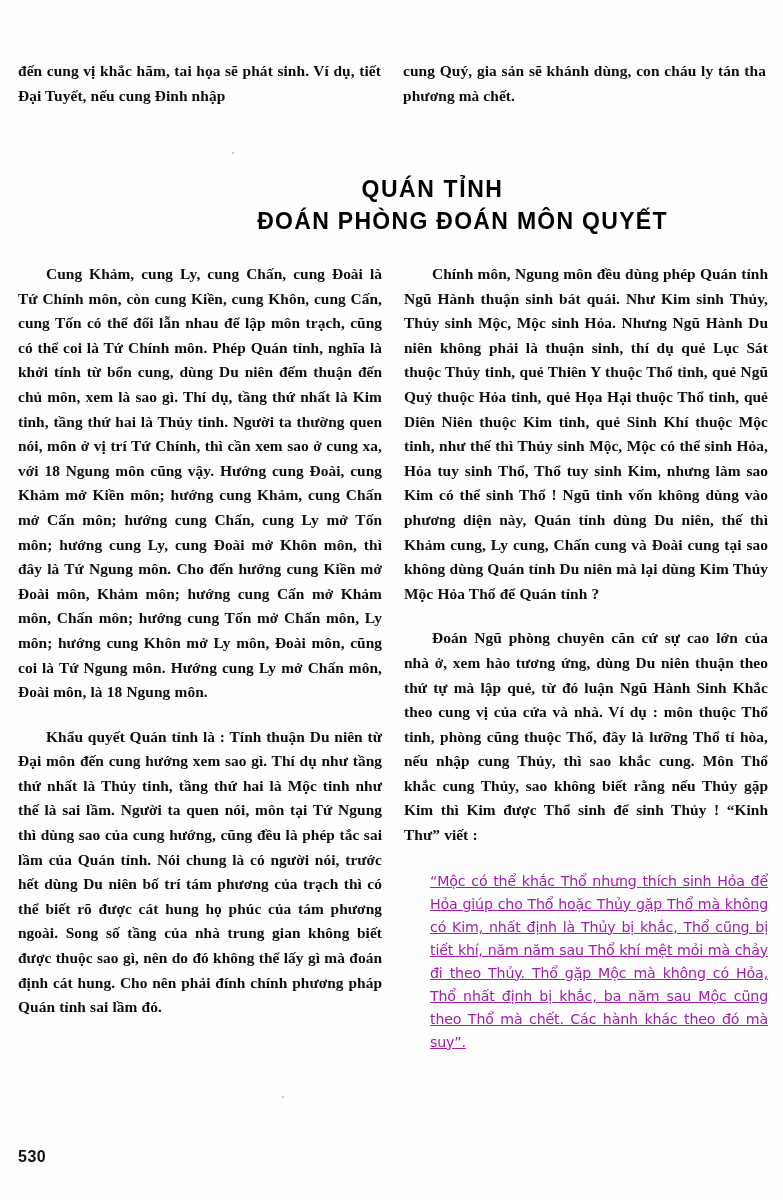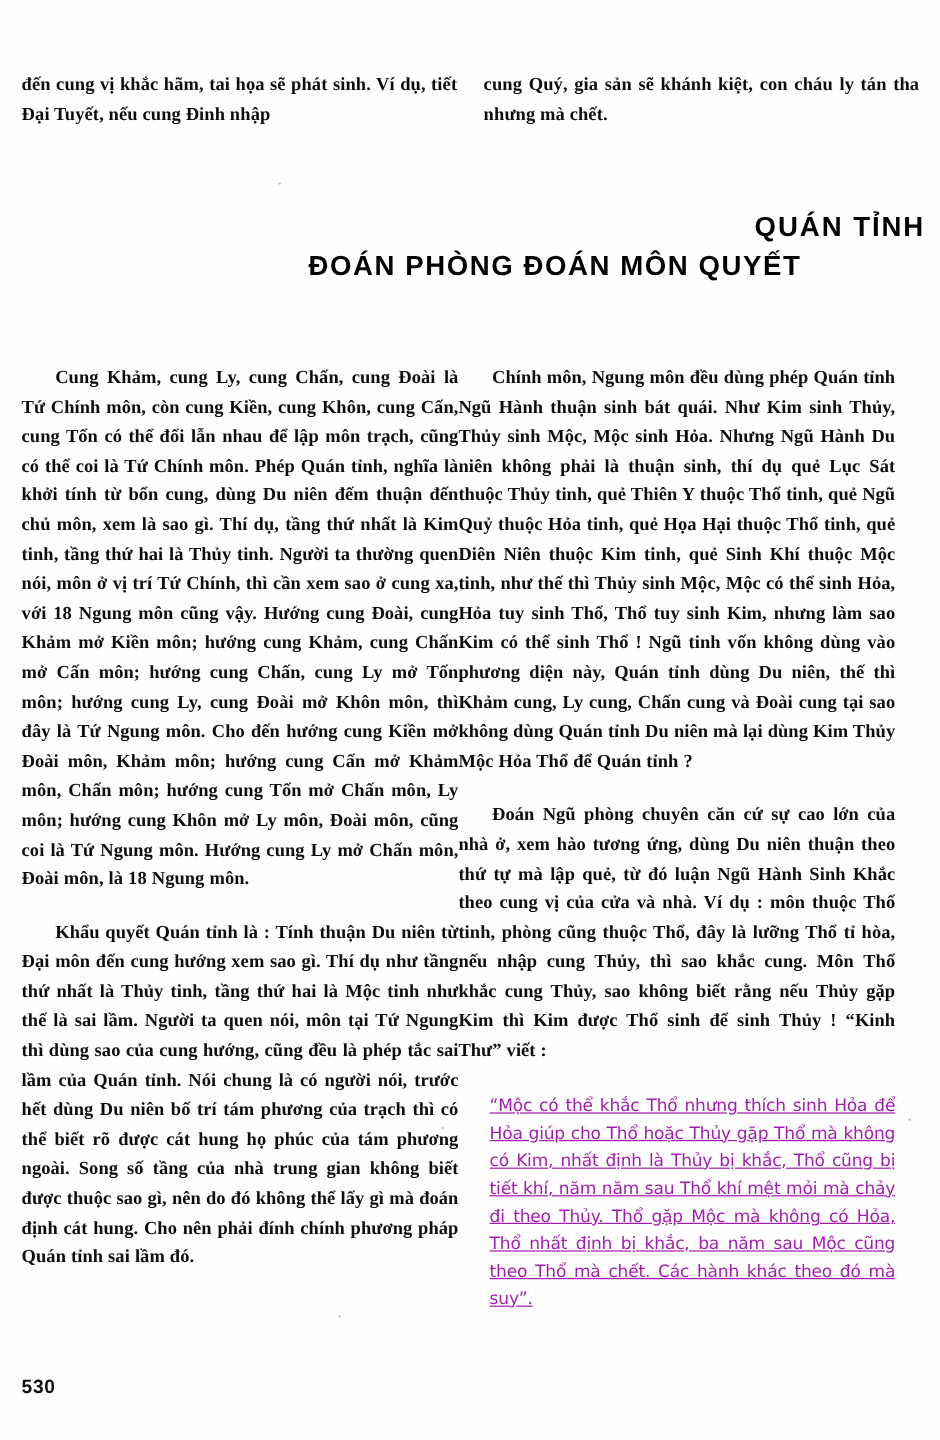--- a/index.html
+++ b/index.html
@@ -58,42 +58,41 @@
   }
   .heading .line1 {
     display: block;
     font-family: "Liberation Sans", "DejaVu Sans", sans-serif;
     font-weight: 700;
     font-size: 23px;
     letter-spacing: 1.6px;
     color: #000;
     padding-right: 12px;
     padding-left: 94px;
-    text-align: right;
   }
   .heading .line2 {
     display: block;
     margin-top: 5px;
     font-family: "Liberation Sans", "DejaVu Sans", sans-serif;
     font-weight: 700;
     font-size: 23px;
     letter-spacing: 1.3px;
     color: #000;
     padding-left: 170px;
     padding-right: 28px;
   }
 
   
   .columns {
     position: absolute;
     left: 18px;
     top: 262px;
     width: 750px;
     display: flex;
-    margin-top: 41px;
+    gap: 22px;
   }
   .col {
     width: 364px;
   }
   .col p {
     margin: 0 0 0 0;
     font-size: 15.4px;
     line-height: 24.6px;
     text-align: justify;
     text-align-last: left;
@@ -155,21 +154,21 @@
   <div class="speck" style="left:232px;top:152px;width:2px;height:2px;"></div>
   <div class="speck" style="left:282px;top:1096px;width:2px;height:2px;"></div>
   <div class="speck" style="left:757px;top:932px;width:2px;height:2px;"></div>
   <div class="speck" style="left:368px;top:939px;width:2px;height:2px;"></div>
 
   <div class="top-block">
     <div class="top-col">
       <p>đến cung vị khắc hãm, tai họa sẽ phát sinh. Ví dụ, tiết Đại Tuyết, nếu cung Đinh nhập</p>
     </div>
     <div class="top-col">
-      <p>cung Quý, gia sản sẽ khánh kiệt, con cháu ly tán tha nhưng mà chết.</p>
+      <p>cung Quý, gia sản sẽ khánh dùng, con cháu ly tán tha phương mà chết.</p>
     </div>
   </div>
 
   <div class="heading">
     <span class="line1">QUÁN TỈNH</span>
     <span class="line2">ĐOÁN PHÒNG ĐOÁN MÔN QUYẾT</span>
   </div>
 
   <div class="columns">
 

